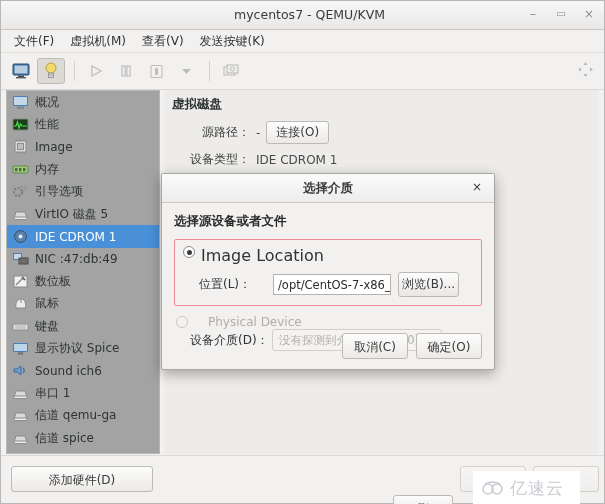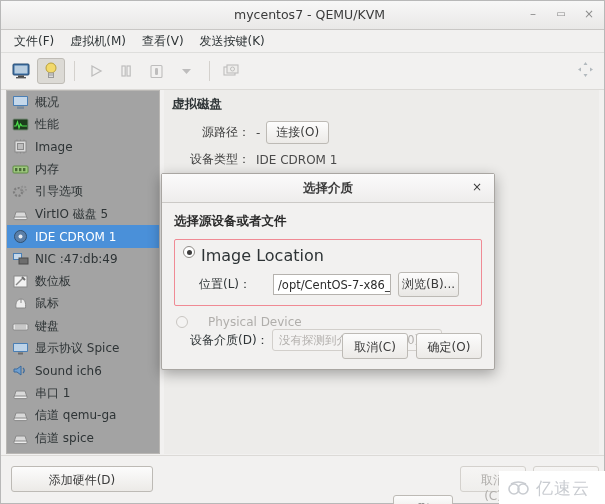--- a/index.html
+++ b/index.html
@@ -65,21 +65,21 @@
     box-sizing:border-box;text-align:center;}
   .btn.dis{color:#b0aeab;background:linear-gradient(#f6f5f4,#efeeec);
     border-color:#d4d1cd;}
   .add-hw{position:absolute;left:10px;top:10px;width:142px;height:26px;
     line-height:16px;}
   .del-btn{position:absolute;left:392px;top:10px;width:60px;height:18px;line-height:16px;margin-top:29px;}
   .cancel-btn{position:absolute;left:459px;top:10px;width:66px;height:26px;line-height:16px;}
   .apply-btn{position:absolute;left:532px;top:10px;width:66px;height:26px;line-height:16px;}
 
   
-  .watermark{position:absolute;left:498px;top:470px;width:107px;height:34px;
+  .watermark{position:absolute;left:472px;top:470px;width:107px;height:34px;
     background:#ffffff;display:flex;align-items:center;gap:5px;padding-left:8px;
     box-sizing:border-box;text-align:center;}
   .wm-text{font-size:17px;color:#c9ccd1;letter-spacing:1px;
     font-family:"DejaVu Sans","Liberation Sans",sans-serif;}
 
   
   .dialog{position:absolute;left:160px;top:172px;width:332px;height:195px;
     background:#f2f1f0;border:1px solid #a9a6a2;border-radius:2px;
     box-shadow:0 4px 14px rgba(0,0,0,.32);}
   .dlg-head{position:relative;height:28px;

